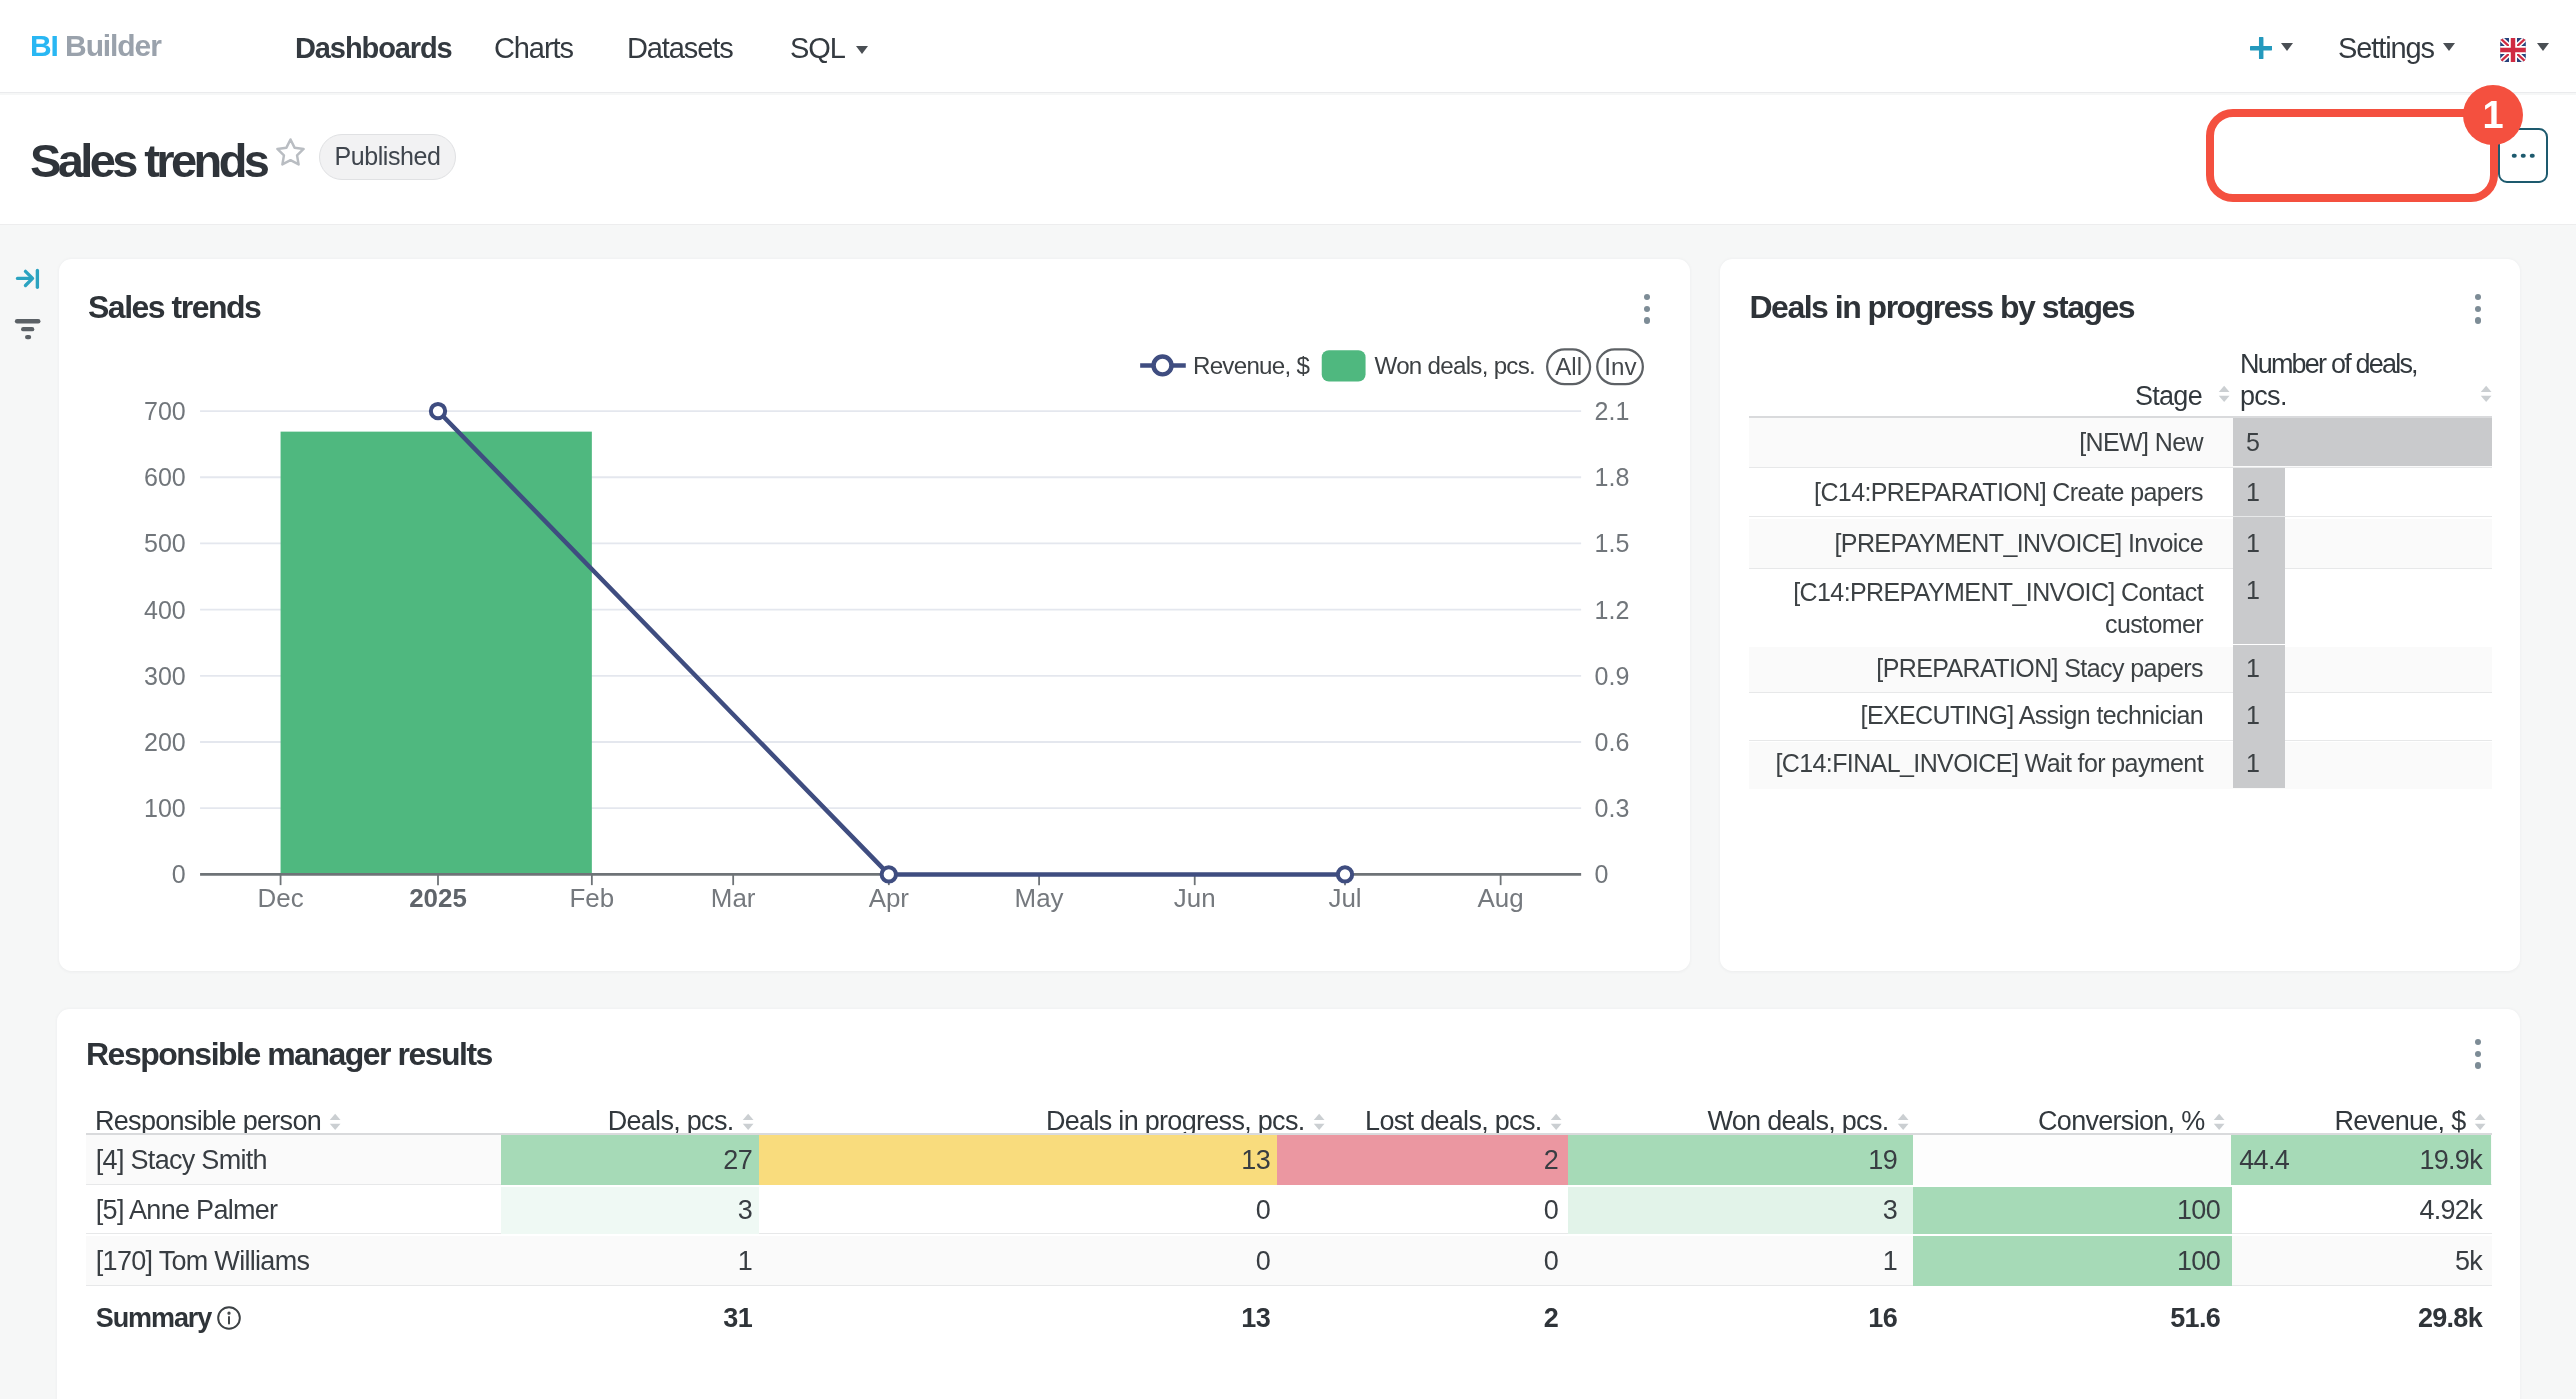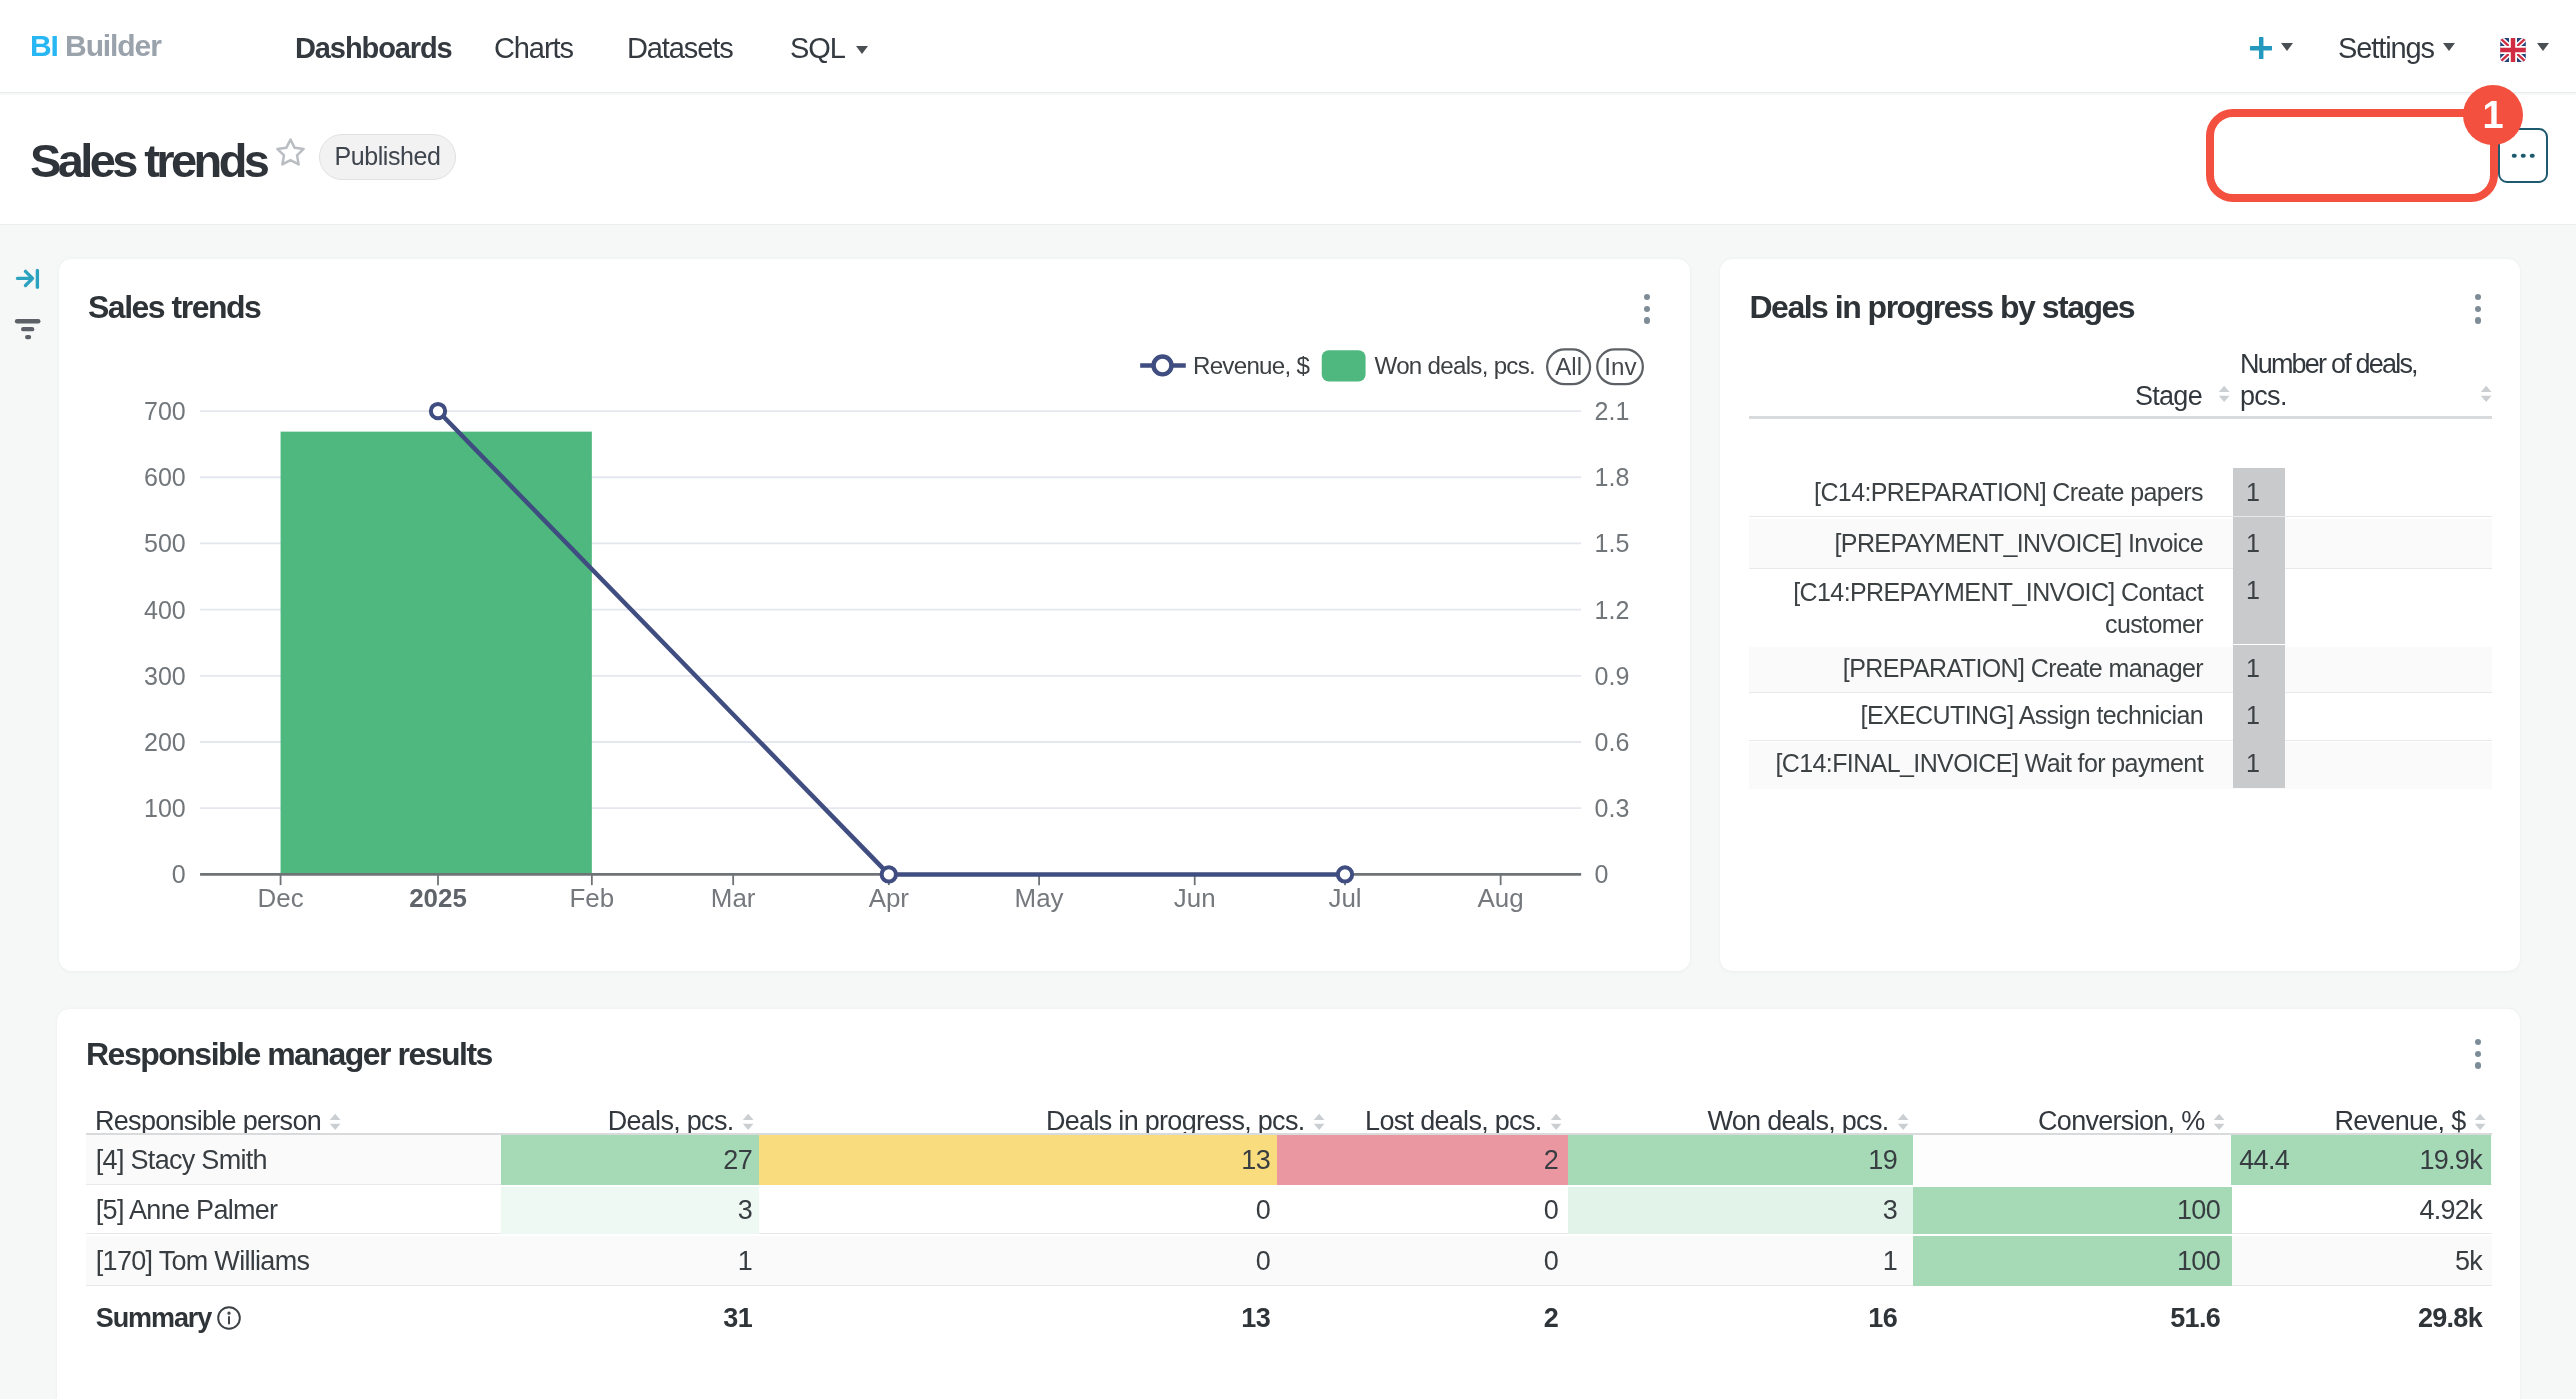--- a/index.html
+++ b/index.html
@@ -215,37 +215,42 @@
           <path d="M8 2 L14 9 H2 Z" fill="#cbcfd2"></path>
           <path d="M8 20 L2 13 H14 Z" fill="#cbcfd2"></path>
         </svg>
       <div class="hcell" style="left:520px; top:90px; letter-spacing:-1.8px;">Number of deals,</div>
       <div class="hcell" style="left:520px; top:122px;">pcs.</div>
       <svg class="sorticon" style="position:absolute; left:752px; top:125px;" width="14.3" height="19.7" viewBox="0 0 16 22">
           <path d="M8 2 L14 9 H2 Z" fill="#cbcfd2"></path>
           <path d="M8 20 L2 13 H14 Z" fill="#cbcfd2"></path>
         </svg>
       <div style="position:absolute; left:29px; top:157px; width:743px; height:2.7px; background:#d9dadc;"></div>
+      <div class="t2row" style="top:159px; height:50px; background:#fafafa; border-bottom:1.8px solid #e7e8e9;">
+        <div class="t2stage" style="top:9.8px;">[NEW] New</div>
+        <div class="t2bar" style="top:0; height:48px; width:259px;"></div>
+        <div class="t2num" style="top:9.8px;">5</div>
+      </div>
       <div class="t2row" style="top:211px; height:47px; border-bottom:1.8px solid #e7e8e9;">
         <div class="t2stage" style="top:8px;">[C14:PREPARATION] Create papers</div>
         <div class="t2bar" style="top:-1.8px; height:48px; width:52px;"></div>
         <div class="t2num" style="top:8px;">1</div>
       </div>
       <div class="t2row" style="top:260px; height:50px; background:#fafafa; border-bottom:1.8px solid #e7e8e9;">
         <div class="t2stage" style="top:9.8px;">[PREPAYMENT_INVOICE] Invoice</div>
         <div class="t2bar" style="top:-1.8px; height:52px; width:52px;"></div>
         <div class="t2num" style="top:9.8px;">1</div>
       </div>
       <div class="t2row" style="top:311px; height:84px; border-bottom:1.8px solid #e7e8e9;">
         <div class="t2stage" style="top:6.3px; left:0px; line-height:32px;">[C14:PREPAYMENT_INVOIC] Contact customer</div>
         <div class="t2bar" style="top:-1.8px; height:76px; width:52px;"></div>
         <div class="t2num" style="top:6.3px;">1</div>
       </div>
       <div class="t2row" style="top:388px; height:46px; background:#fafafa; border-bottom:1.8px solid #e7e8e9;">
-        <div class="t2stage" style="top:7.2px;">[PREPARATION] Create manager</div>
+        <div class="t2stage" style="top:7.2px;">[PREPARATION] Stacy papers</div>
         <div class="t2bar" style="top:-1.8px; height:47px; width:52px;"></div>
         <div class="t2num" style="top:7.2px;">1</div>
       </div>
       <div class="t2row" style="top:435px; height:47px; border-bottom:1.8px solid #e7e8e9;">
         <div class="t2stage" style="top:7.2px;">[EXECUTING] Assign technician</div>
         <div class="t2bar" style="top:-1.8px; height:48px; width:52px;"></div>
         <div class="t2num" style="top:7.2px;">1</div>
       </div>
       <div class="t2row" style="top:483px; height:47px; background:#fafafa;">
         <div class="t2stage" style="top:7.2px;">[C14:FINAL_INVOICE] Wait for payment</div>

